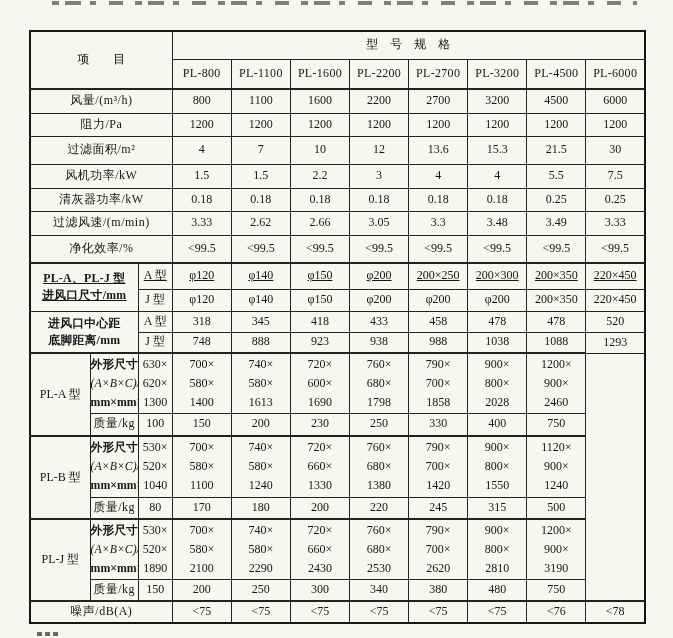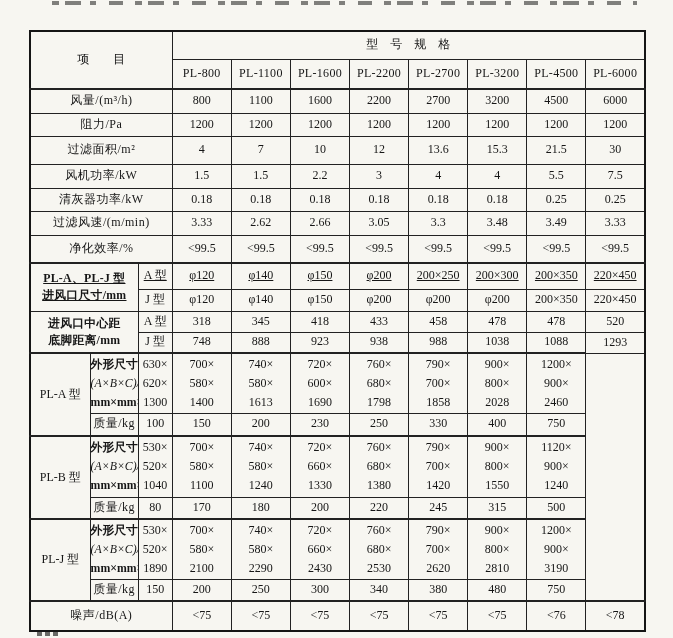--- a/index.html
+++ b/index.html
@@ -390,21 +390,21 @@
           <td class="cn">质量/kg</td>
           <td>150</td>
           <td>200</td>
           <td>250</td>
           <td>300</td>
           <td>340</td>
           <td>380</td>
           <td>480</td>
           <td>750</td>
         </tr>
-        <tr class="thick" style="height: 30px; margin-left: 31px;">
+        <tr class="thick" style="height: 22px; margin-left: 31px;">
           <td colspan="3" class="lbl">噪声/dB(A)</td>
           <td>&lt;75</td>
           <td>&lt;75</td>
           <td>&lt;75</td>
           <td>&lt;75</td>
           <td>&lt;75</td>
           <td>&lt;75</td>
           <td>&lt;76</td>
           <td>&lt;78</td>
         </tr>

